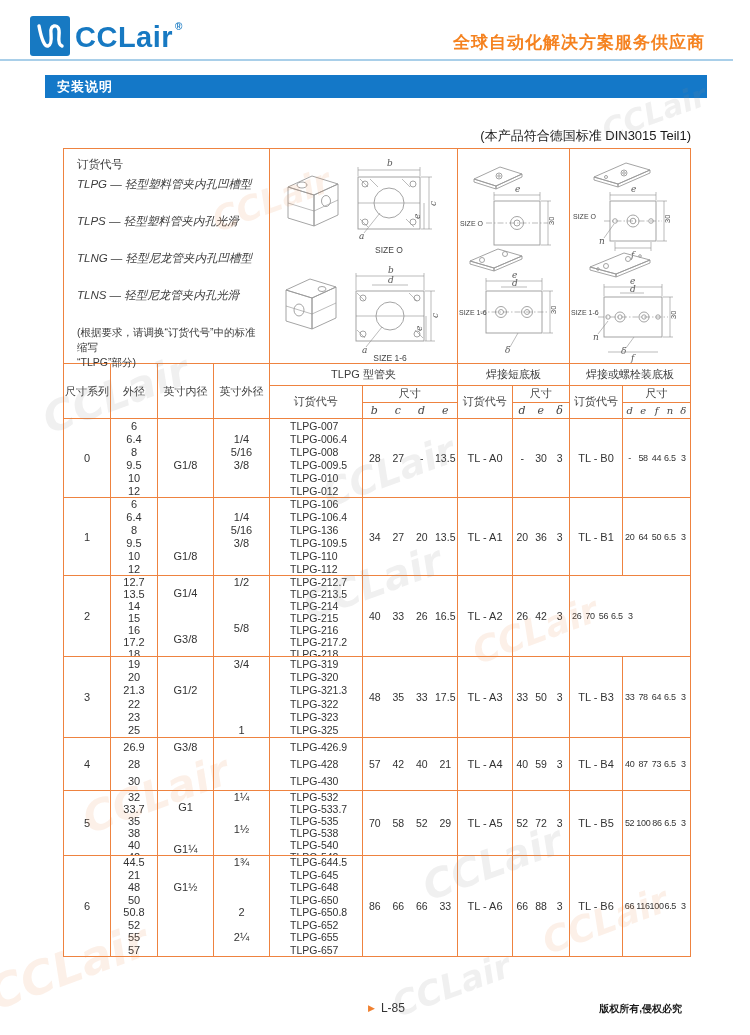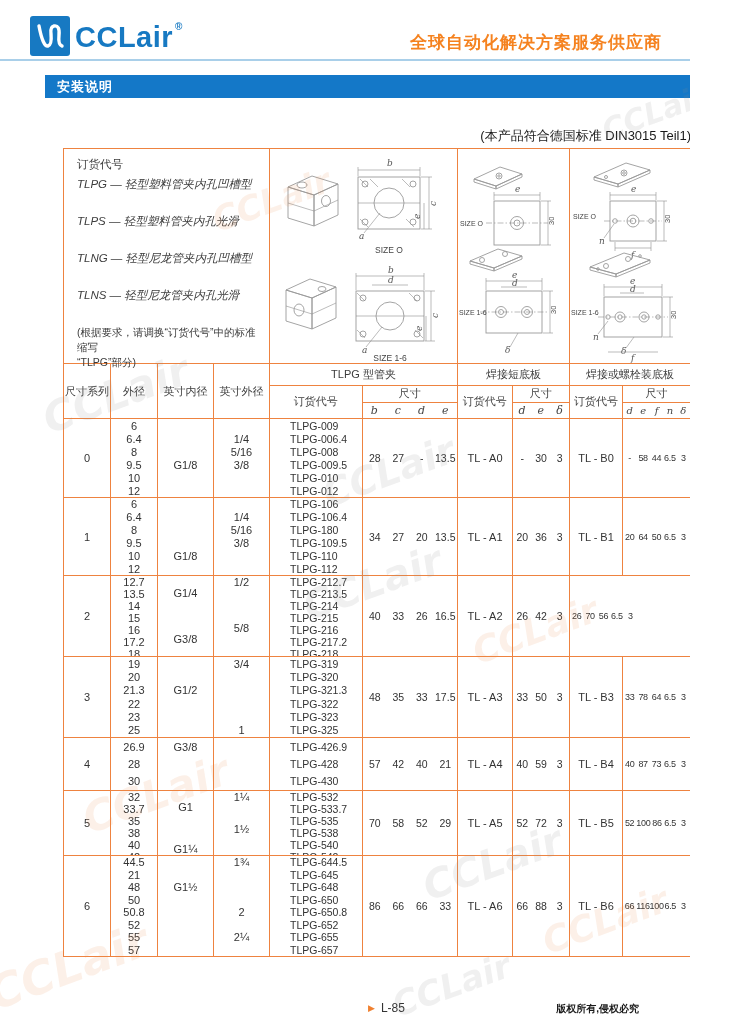--- a/index.html
+++ b/index.html
@@ -1,17 +1,17 @@
 <!DOCTYPE html>
 <html><head>
 <meta charset="utf-8">
 <style>
   html,body{margin:0;padding:0;background:#fff;}
   .page{position:relative;width:690px;height:1035px;background:#fff;overflow:hidden;
-        font-family:"Liberation Sans",sans-serif;color:#333;}
+        font-family:"Liberation Sans",sans-serif;color:#333;padding-left:43px;}
   
   .logo-wrap{position:absolute;left:30px;top:16px;display:flex;align-items:flex-start;}
   .logo-box{width:40px;height:40px;}
   .brand{font-size:29px;font-weight:bold;color:#1779c2;margin-left:5px;line-height:42px;letter-spacing:.5px;}
   .reg{font-size:10px;color:#1779c2;font-weight:bold;margin-left:2px;line-height:22px;}
   .slogan{position:absolute;right:28px;top:31px;color:#f5821f;font-weight:bold;font-size:17px;letter-spacing:1px;}
   .blue-line{position:absolute;left:0;top:59px;width:750px;height:2px;background:#a9cfe9;}
   .banner{position:absolute;left:45px;top:75px;width:662px;height:23px;background:#1478c8;color:#fff;
           font-size:13px;font-weight:bold;line-height:23px;padding-left:12px;box-sizing:border-box;letter-spacing:1px;}
   .note{position:absolute;left:63px;top:127px;width:628px;text-align:right;font-size:13px;color:#1a1a1a;}
@@ -378,21 +378,21 @@
               <span></span>
               <span>1/4</span>
               <span>5/16</span>
               <span>3/8</span>
               <span></span>
               <span></span>
             </div>
           </div>
       <div class="cell w93">
             <div class="stack codes">
-              <span>TLPG-009</span>
+              <span>TLPG-007</span>
               <span>TLPG-006.4</span>
               <span>TLPG-008</span>
               <span>TLPG-009.5</span>
               <span>TLPG-010</span>
               <span>TLPG-012</span>
             </div>
           </div>
       <div class="cell w95">
             <div class="dims">
               <span>28</span>
@@ -455,21 +455,21 @@
               <span>5/16</span>
               <span>3/8</span>
               <span></span>
               <span></span>
             </div>
           </div>
       <div class="cell w93">
             <div class="stack codes">
               <span>TLPG-106</span>
               <span>TLPG-106.4</span>
-              <span>TLPG-180</span>
+              <span>TLPG-136</span>
               <span>TLPG-109.5</span>
               <span>TLPG-110</span>
               <span>TLPG-112</span>
             </div>
           </div>
       <div class="cell w95">
             <div class="dims">
               <span>34</span>
               <span>27</span>
               <span>20</span>

